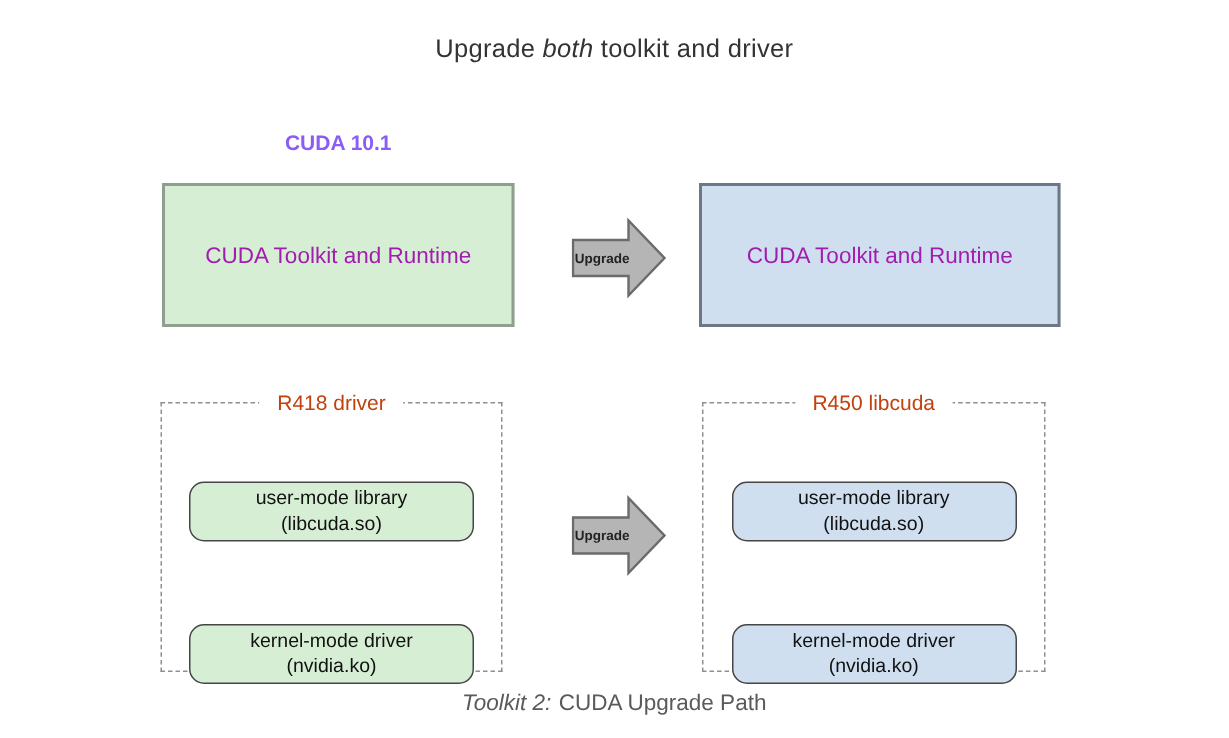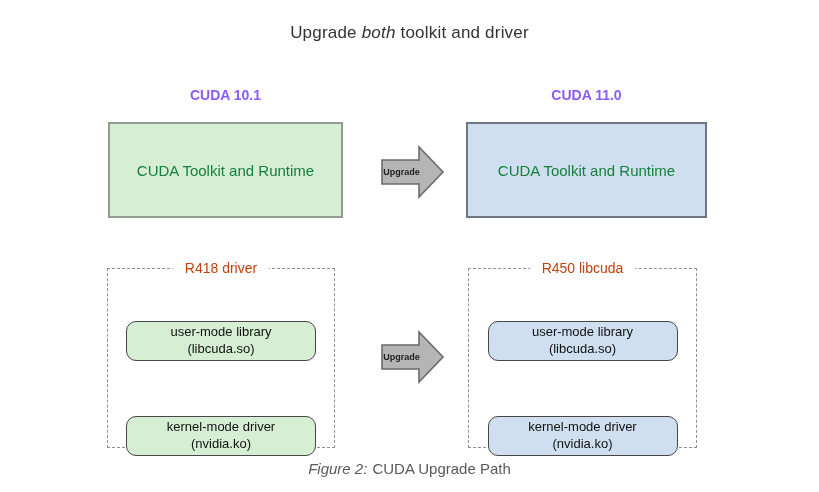--- a/index.html
+++ b/index.html
@@ -13,21 +13,21 @@
   }
   .title em{}
   .col-header{
     position:absolute;top:87px;text-align:center;font-size:14px;color:#8b5cf6;font-weight:600;
   }
   .col-header.left{left:108px;width:235px;}
   .col-header.right{left:466px;width:241px;}
   .toolkit-box{
     position:absolute;top:122px;height:96px;box-sizing:border-box;
     display:flex;align-items:center;justify-content:center;
-    font-size:15px;color:#15803d;text-align:center;
+    font-size:15px;color:#a21caf;text-align:center;
   }
   .toolkit-box.green{left:108px;width:235px;border:2px solid #8f9e8f;}
   .toolkit-box.blue{left:466px;width:241px;border:2px solid #6e7884;}
   .arrow{position:absolute;left:381px;width:64px;height:56px;}
   .arrow.top{top:144px;}
   .arrow.bottom{top:329px;}
   .arrow svg{position:absolute;left:0;top:0;display:block;}
   .arrow-label{
     position:absolute;left:2px;top:50%;transform:translateY(-50%);
     width:37px;text-align:center;font-size:9px;font-weight:bold;color:#222222;
@@ -58,21 +58,20 @@
   .caption .fig{font-style:italic;margin-right:5px;}
 </style>
 </head>
 <body>
 
 <div class="stage">
 
   <div class="title"><span>Upgrade </span><em>both</em><span> toolkit and driver</span></div>
 
   <div class="col-header left">CUDA 10.1</div>
-  <div class="col-header right">CUDA 11.0</div>
 
   <div class="toolkit-box green" style="background-color: rgb(214, 238, 212);">CUDA Toolkit and Runtime</div>
 
   <div class="toolkit-box blue" style="background-color: rgb(207, 223, 239);">CUDA Toolkit and Runtime</div>
 
   <div class="arrow top">
     <svg width="64" height="56" viewBox="0 0 64 56">
       <polygon points="1,16 38,16 38,3 62,28 38,53 38,40 1,40" stroke="#6b6b6b" stroke-width="1.6" style="fill: rgb(181, 181, 181);"></polygon>
     </svg>
     <span class="arrow-label">Upgrade</span>
@@ -102,15 +101,15 @@
     <div class="lib-box first" style="background-color: rgb(207, 223, 239);">
       <div>user-mode library</div>
       <div>(libcuda.so)</div>
     </div>
     <div class="lib-box second" style="background-color: rgb(207, 223, 239);">
       <div>kernel-mode driver</div>
       <div>(nvidia.ko)</div>
     </div>
   </div>
 
-  <div class="caption"><span class="fig">Figure 2:</span><span>CUDA Upgrade Path</span></div>
+  <div class="caption"><span class="fig">Toolkit 2:</span><span>CUDA Upgrade Path</span></div>
 
 </div>
 
 </body></html>

